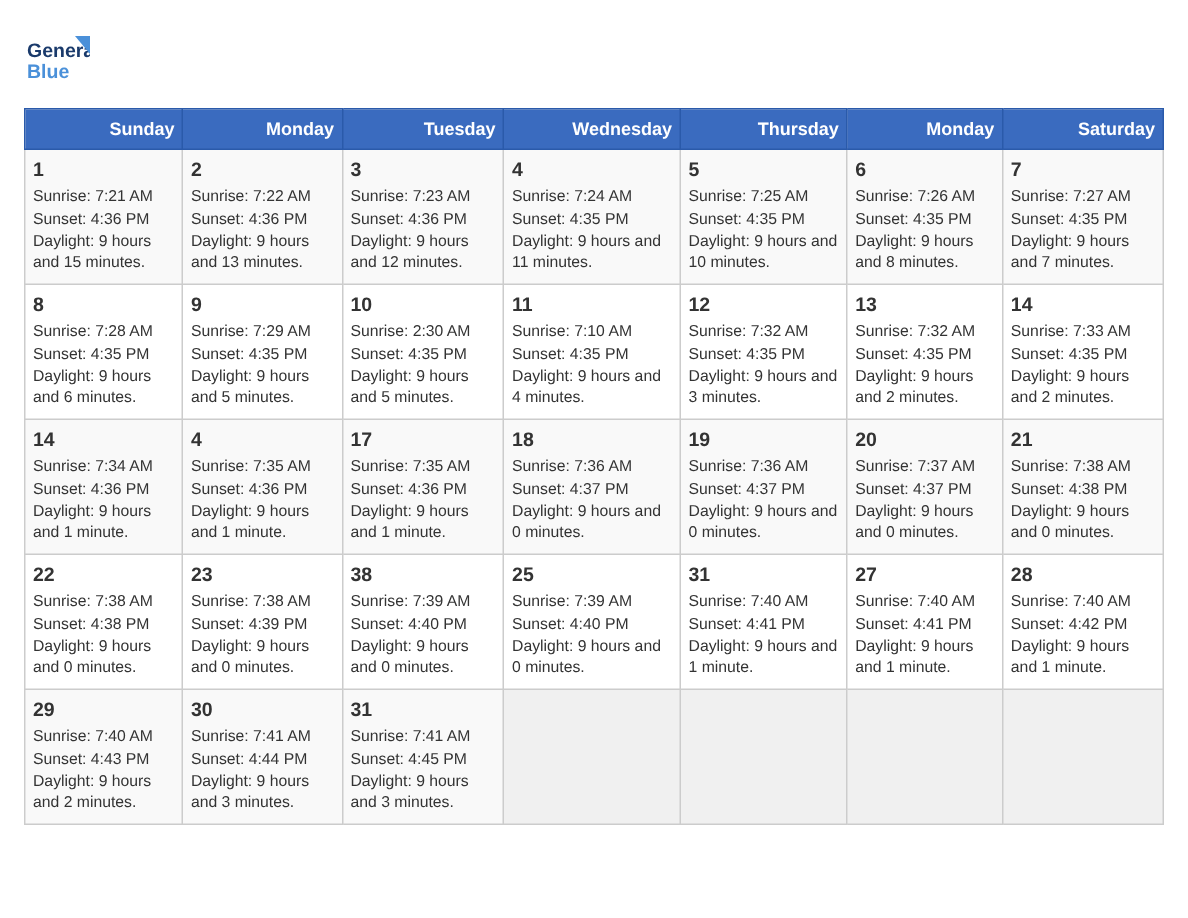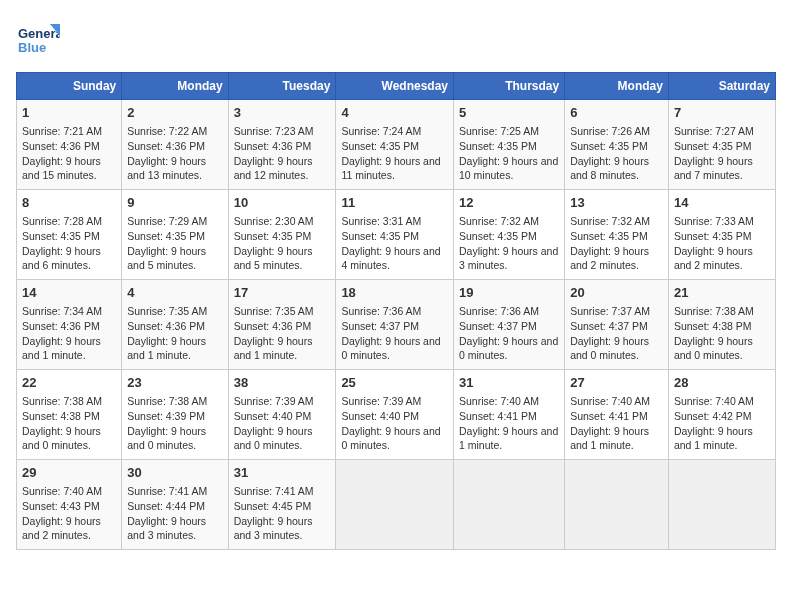--- a/index.html
+++ b/index.html
@@ -112,21 +112,21 @@
         <td><span class="day-num">3</span><span>Sunrise: 7:23 AM</span><br><span>Sunset: 4:36 PM</span><br><span>Daylight: 9 hours and 12 minutes.</span></td>
         <td><span class="day-num">4</span><span>Sunrise: 7:24 AM</span><br><span>Sunset: 4:35 PM</span><br><span>Daylight: 9 hours and 11 minutes.</span></td>
         <td><span class="day-num">5</span><span>Sunrise: 7:25 AM</span><br><span>Sunset: 4:35 PM</span><br><span>Daylight: 9 hours and 10 minutes.</span></td>
         <td><span class="day-num">6</span><span>Sunrise: 7:26 AM</span><br><span>Sunset: 4:35 PM</span><br><span>Daylight: 9 hours and 8 minutes.</span></td>
         <td><span class="day-num">7</span><span>Sunrise: 7:27 AM</span><br><span>Sunset: 4:35 PM</span><br><span>Daylight: 9 hours and 7 minutes.</span></td>
       </tr>
       <tr>
         <td><span class="day-num">8</span><span>Sunrise: 7:28 AM</span><br><span>Sunset: 4:35 PM</span><br><span>Daylight: 9 hours and 6 minutes.</span></td>
         <td><span class="day-num">9</span><span>Sunrise: 7:29 AM</span><br><span>Sunset: 4:35 PM</span><br><span>Daylight: 9 hours and 5 minutes.</span></td>
         <td><span class="day-num">10</span><span>Sunrise: 2:30 AM</span><br><span>Sunset: 4:35 PM</span><br><span>Daylight: 9 hours and 5 minutes.</span></td>
-        <td><span class="day-num">11</span><span>Sunrise: 3:31 AM</span><br><span>Sunset: 4:35 PM</span><br><span>Daylight: 9 hours and 4 minutes.</span></td>
+        <td><span class="day-num">11</span><span>Sunrise: 7:10 AM</span><br><span>Sunset: 4:35 PM</span><br><span>Daylight: 9 hours and 4 minutes.</span></td>
         <td><span class="day-num">12</span><span>Sunrise: 7:32 AM</span><br><span>Sunset: 4:35 PM</span><br><span>Daylight: 9 hours and 3 minutes.</span></td>
         <td><span class="day-num">13</span><span>Sunrise: 7:32 AM</span><br><span>Sunset: 4:35 PM</span><br><span>Daylight: 9 hours and 2 minutes.</span></td>
         <td><span class="day-num">14</span><span>Sunrise: 7:33 AM</span><br><span>Sunset: 4:35 PM</span><br><span>Daylight: 9 hours and 2 minutes.</span></td>
       </tr>
       <tr>
         <td><span class="day-num">14</span><span>Sunrise: 7:34 AM</span><br><span>Sunset: 4:36 PM</span><br><span>Daylight: 9 hours and 1 minute.</span></td>
         <td><span class="day-num">4</span><span>Sunrise: 7:35 AM</span><br><span>Sunset: 4:36 PM</span><br><span>Daylight: 9 hours and 1 minute.</span></td>
         <td><span class="day-num">17</span><span>Sunrise: 7:35 AM</span><br><span>Sunset: 4:36 PM</span><br><span>Daylight: 9 hours and 1 minute.</span></td>
         <td><span class="day-num">18</span><span>Sunrise: 7:36 AM</span><br><span>Sunset: 4:37 PM</span><br><span>Daylight: 9 hours and 0 minutes.</span></td>
         <td><span class="day-num">19</span><span>Sunrise: 7:36 AM</span><br><span>Sunset: 4:37 PM</span><br><span>Daylight: 9 hours and 0 minutes.</span></td>

